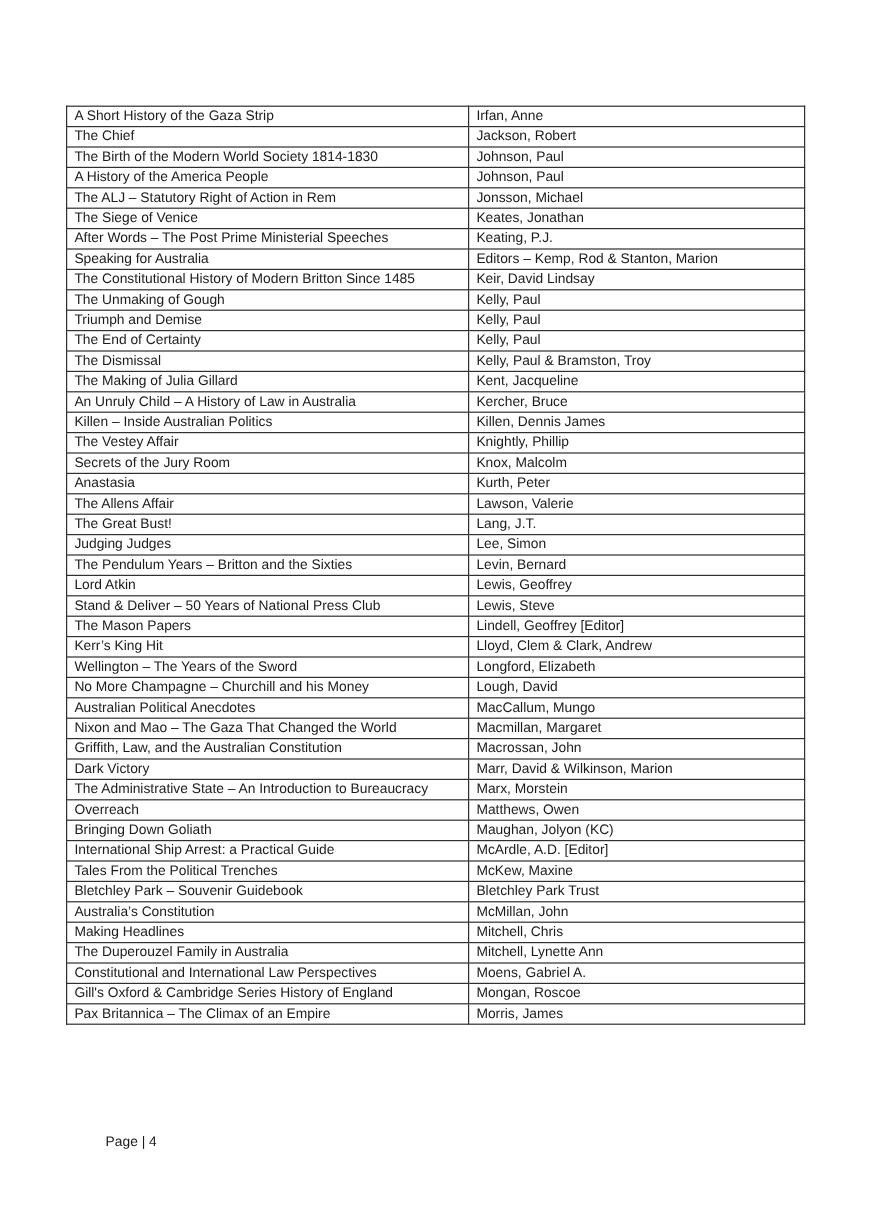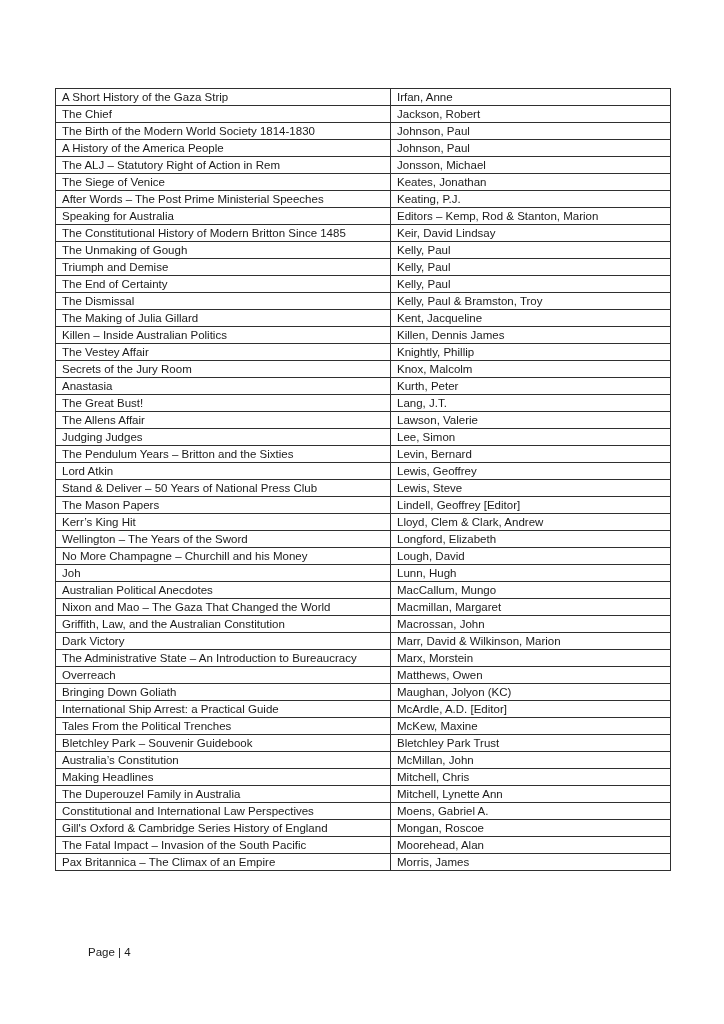--- a/index.html
+++ b/index.html
@@ -102,44 +102,48 @@
         </tr>
         <tr>
           <td class="title-cell">The Dismissal</td>
           <td class="author-cell">Kelly, Paul &amp; Bramston, Troy</td>
         </tr>
         <tr>
           <td class="title-cell">The Making of Julia Gillard</td>
           <td class="author-cell">Kent, Jacqueline</td>
         </tr>
         <tr>
+          <td class="title-cell">An Unruly Child – A History of Law in Australia</td>
+          <td class="author-cell">Kercher, Bruce</td>
+        </tr>
+        <tr>
           <td class="title-cell">Killen – Inside Australian Politics</td>
           <td class="author-cell">Killen, Dennis James</td>
         </tr>
         <tr>
           <td class="title-cell">The Vestey Affair</td>
           <td class="author-cell">Knightly, Phillip</td>
         </tr>
         <tr>
           <td class="title-cell">Secrets of the Jury Room</td>
           <td class="author-cell">Knox, Malcolm</td>
         </tr>
         <tr>
           <td class="title-cell">Anastasia</td>
           <td class="author-cell">Kurth, Peter</td>
         </tr>
         <tr>
+          <td class="title-cell">The Allens Affair</td>
+          <td class="author-cell">Lawson, Valerie</td>
+        </tr>
+        <tr>
           <td class="title-cell">The Great Bust!</td>
           <td class="author-cell">Lang, J.T.</td>
         </tr>
         <tr>
-          <td class="title-cell">The Allens Affair</td>
-          <td class="author-cell">Lawson, Valerie</td>
-        </tr>
-        <tr>
           <td class="title-cell">Judging Judges</td>
           <td class="author-cell">Lee, Simon</td>
         </tr>
         <tr>
           <td class="title-cell">The Pendulum Years – Britton and the Sixties</td>
           <td class="author-cell">Levin, Bernard</td>
         </tr>
         <tr>
           <td class="title-cell">Lord Atkin</td>
           <td class="author-cell">Lewis, Geoffrey</td>
@@ -158,24 +162,20 @@
         </tr>
         <tr>
           <td class="title-cell">Wellington – The Years of the Sword</td>
           <td class="author-cell">Longford, Elizabeth</td>
         </tr>
         <tr>
           <td class="title-cell">No More Champagne – Churchill and his Money</td>
           <td class="author-cell">Lough, David</td>
         </tr>
         <tr>
-          <td class="title-cell">Joh</td>
-          <td class="author-cell">Lunn, Hugh</td>
-        </tr>
-        <tr>
           <td class="title-cell">Australian Political Anecdotes</td>
           <td class="author-cell">MacCallum, Mungo</td>
         </tr>
         <tr>
           <td class="title-cell">Nixon and Mao – The Gaza That Changed the World</td>
           <td class="author-cell">Macmillan, Margaret</td>
         </tr>
         <tr>
           <td class="title-cell">Griffith, Law, and the Australian Constitution</td>
           <td class="author-cell">Macrossan, John</td>
@@ -222,24 +222,20 @@
         </tr>
         <tr>
           <td class="title-cell">Constitutional and International Law Perspectives</td>
           <td class="author-cell">Moens, Gabriel A.</td>
         </tr>
         <tr>
           <td class="title-cell">Gill's Oxford &amp; Cambridge Series History of England</td>
           <td class="author-cell">Mongan, Roscoe</td>
         </tr>
         <tr>
-          <td class="title-cell">The Fatal Impact – Invasion of the South Pacific</td>
-          <td class="author-cell">Moorehead, Alan</td>
-        </tr>
-        <tr>
           <td class="title-cell">Pax Britannica – The Climax of an Empire</td>
           <td class="author-cell">Morris, James</td>
         </tr>
       </tbody>
   </table>
 
   <div class="footer">Page | 4</div>
 
 </div>
 

